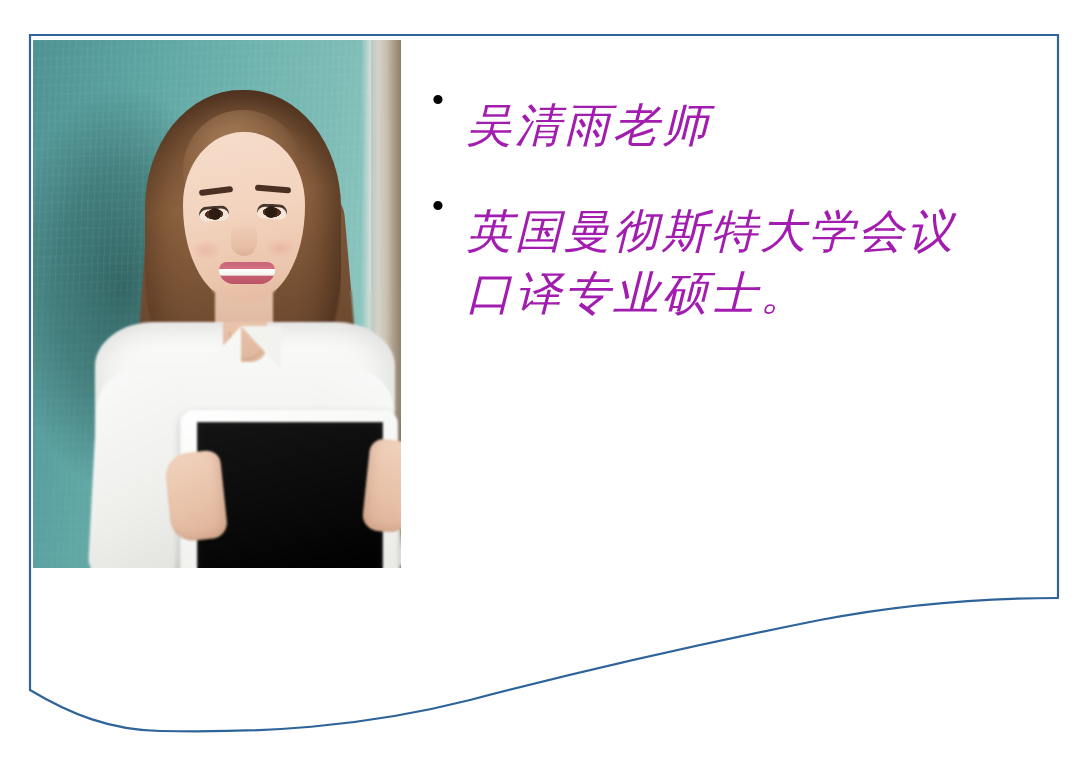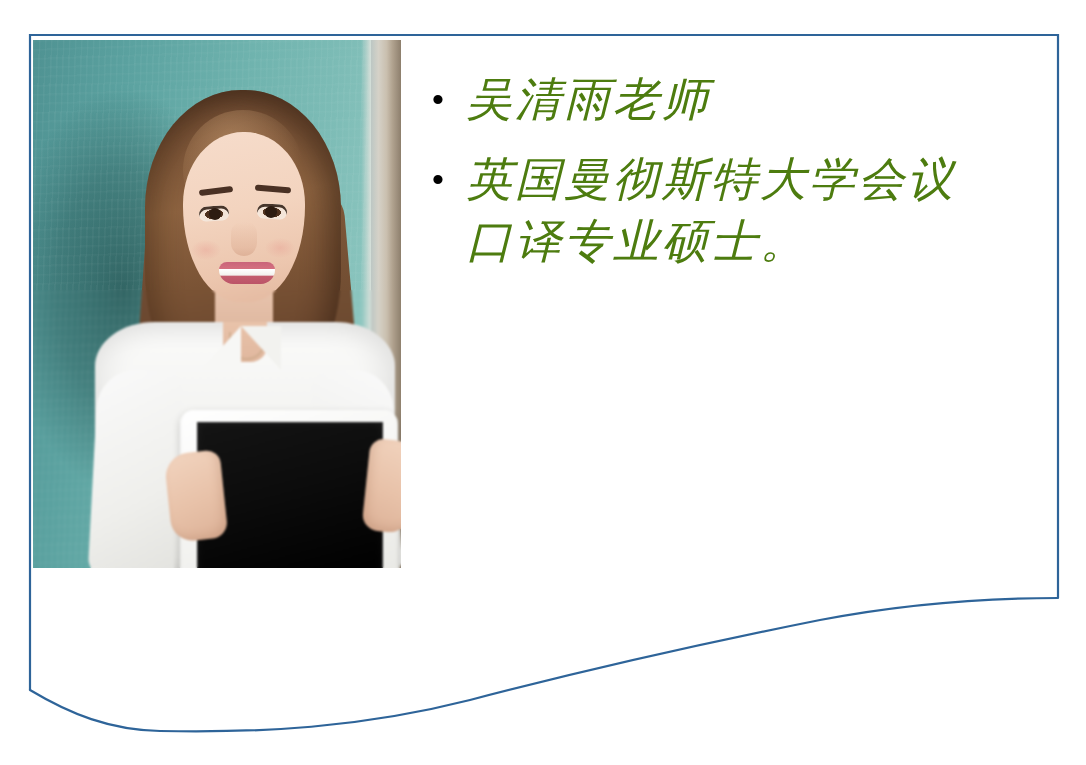--- a/index.html
+++ b/index.html
@@ -242,24 +242,25 @@
     color: #000000;
     text-align: left;
     padding-left: 4px;
   }
   .bullet-text {
     flex: 1 1 auto;
     font-family: "DejaVu Serif", "Liberation Serif", serif;
     font-size: 46px;
     line-height: 62px;
     letter-spacing: 3px;
-    color: #4d7c0f;
+    color: #a21caf;
     font-weight: 400;
     font-style: italic;
     white-space: pre-wrap;
+    margin-top: 26px;
   }
 </style>
 </head>
 <body>
 
 <div id="slide">
 
   <svg id="frame-svg" viewBox="0 0 1086 765" xmlns="http://www.w3.org/2000/svg">
 
     <path d="M 30 690 L 30 35 L 1058 35 L 1058 598" fill="none" stroke="#2e6499" stroke-width="2.2" stroke-linejoin="miter"></path>

